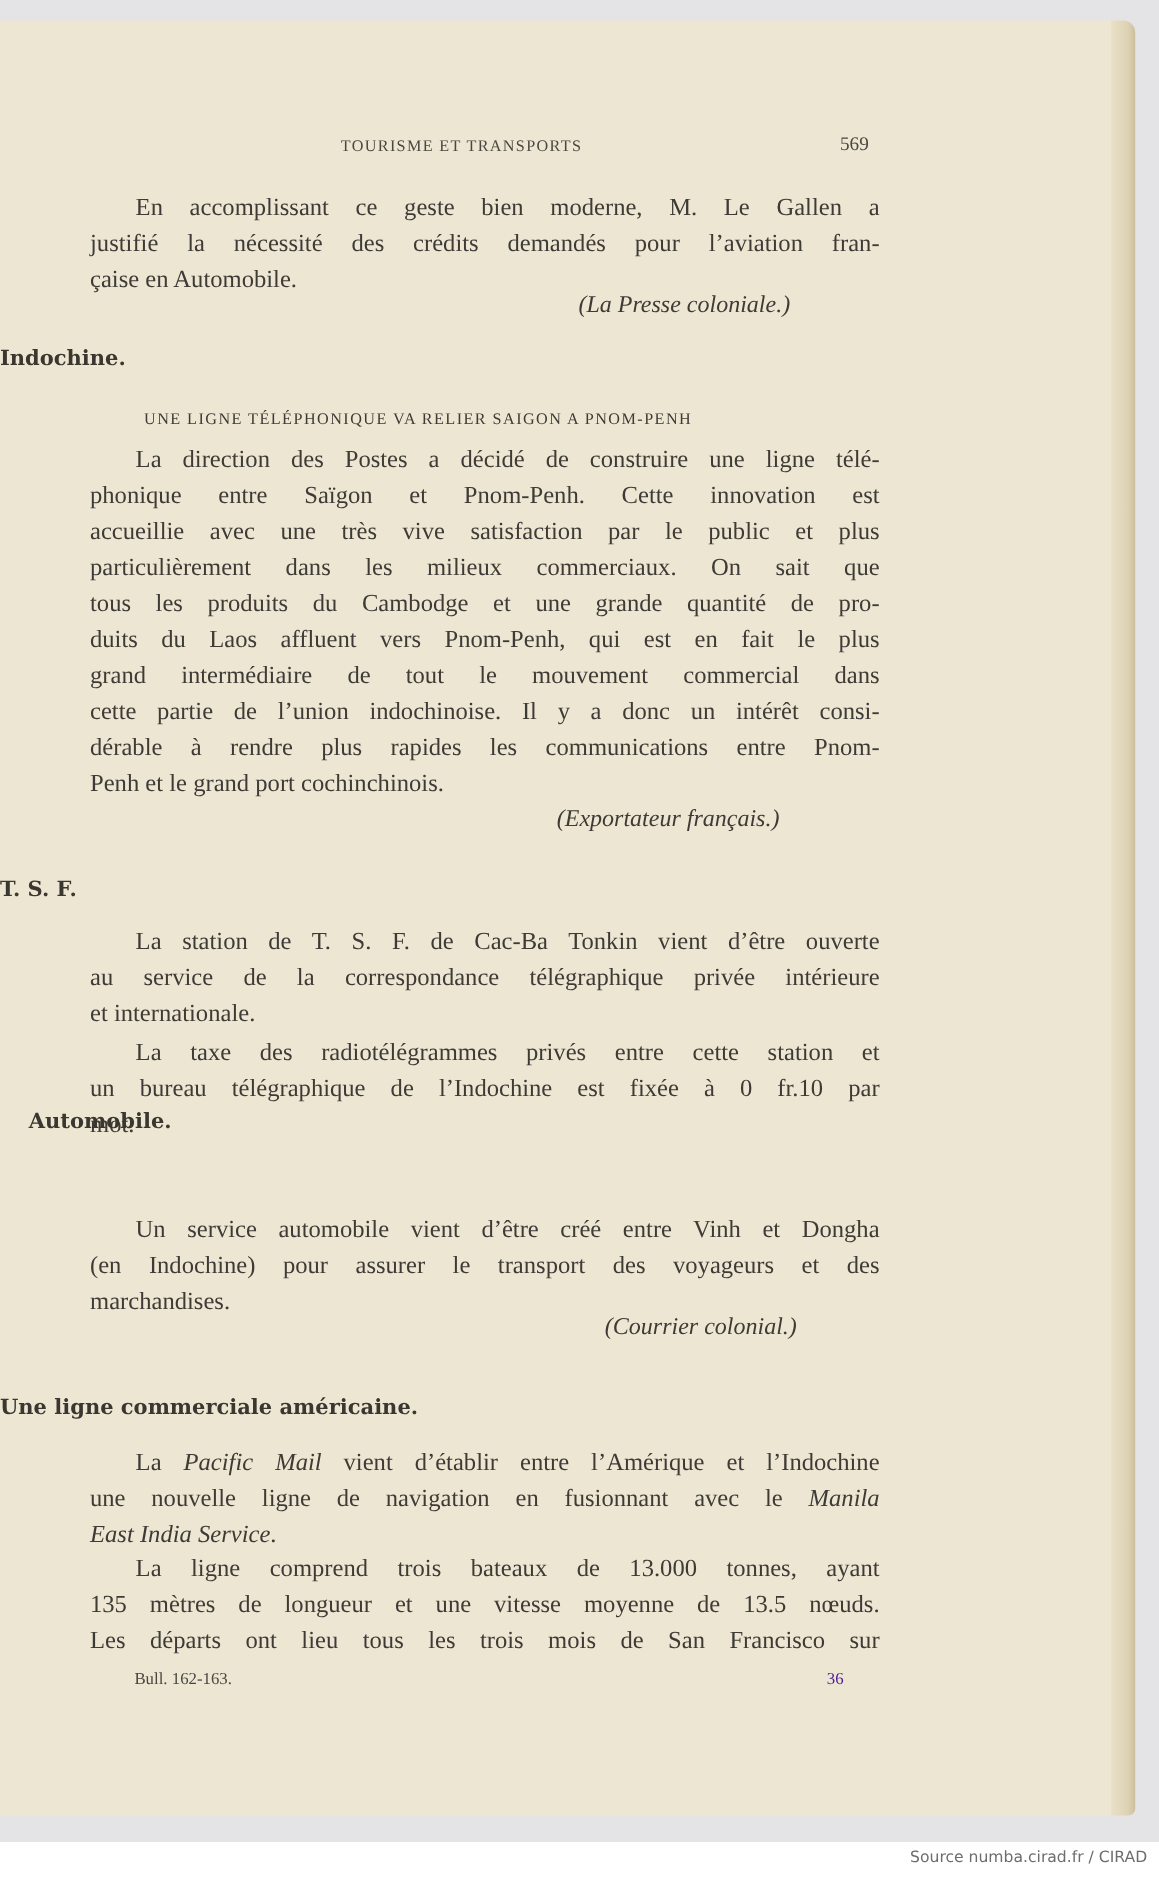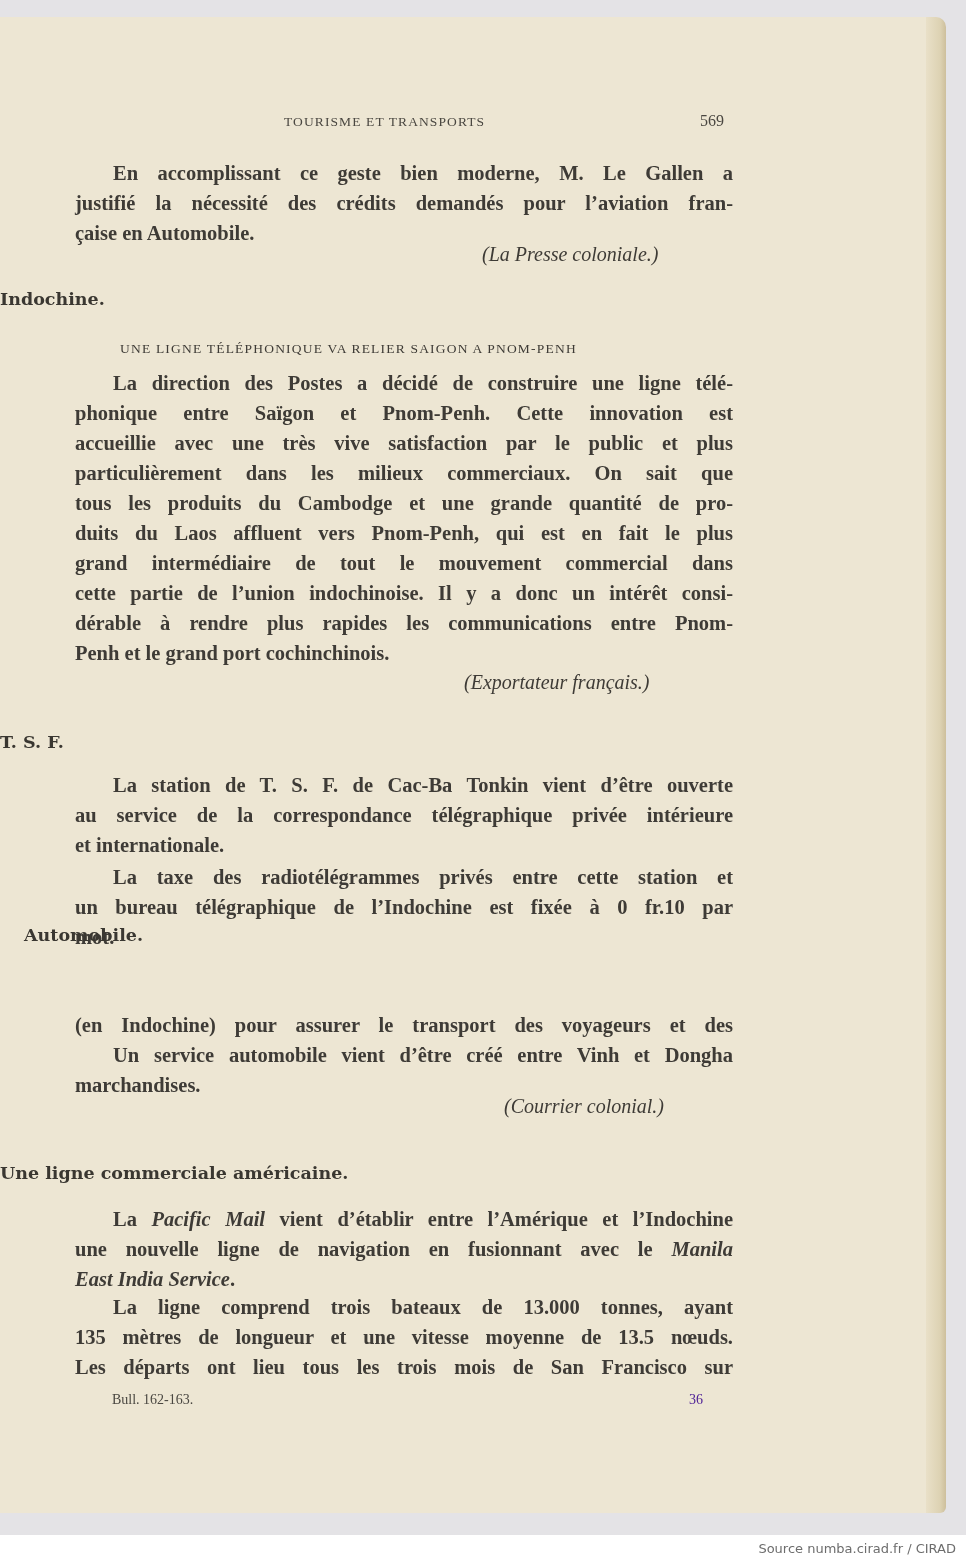--- a/index.html
+++ b/index.html
@@ -37,21 +37,21 @@
   .running-head {
     position:absolute; top:114px; left:284px; font-size:13.5px; letter-spacing:1.1px; color:#4a4741;
   }
   .page-num {
     position:absolute; top:112px; left:700px; font-size:16px; color:#4a4741;
   }
   .para {
     position:absolute; left:75px; width:658px; font-size:20.5px; line-height:30px;
     text-align:justify; text-align-last:left;
   }
-  .line { display:block; white-space:nowrap; text-align:justify; text-align-last:justify;font-weight:bold; }
+  .line { display:block; white-space:nowrap; text-align:justify; text-align-last:justify; }
   .line.last { text-align-last:left; }
   .indent { padding-left:38px; }
   .source {
     position:absolute; font-style:italic; font-size:20px;
   }
   .h2 {
     position:absolute; left:0; width:810px; font-weight:bold;
     font-family:"DejaVu Serif", serif; font-size:17.5px; color:#3a3731;
   }
   .subhead {
@@ -100,22 +100,22 @@
   <span class="line last">et internationale.</span>
 </div>
 <div class="text para" style="top:862px;">
   <span class="line indent">La taxe des radiotélégrammes privés entre cette station et</span>
   <span class="line">un bureau télégraphique de l’Indochine est fixée à 0 fr.10 par</span>
   <span class="line last">mot.</span>
 </div>
 
 <div class="h2" style="top:925px;padding-left:24px;">Automobile.</div>
 <div class="text para" style="top:1010px;">
+  <span class="line indent">Un service automobile vient d’être créé entre Vinh et Dongha</span>
   <span class="line">(en Indochine) pour assurer le transport des voyageurs et des</span>
-  <span class="line indent">Un service automobile vient d’être créé entre Vinh et Dongha</span>
   <span class="line last">marchandises.</span>
 </div>
 <div class="text source" style="top:1095px; left:504px;">(Courrier colonial.)</div>
 
 <div class="h2" style="top:1163px;">Une ligne commerciale américaine.</div>
 <div class="text para" style="top:1204px;">
   <span class="line indent"><span>La </span><i>Pacific Mail</i><span> vient d’établir entre l’Amérique et l’Indochine</span></span>
   <span class="line"><span>une nouvelle ligne de navigation en fusionnant avec le </span><i>Manila</i></span>
   <span class="line last"><i>East India Service</i><span>.</span></span>
 </div>

